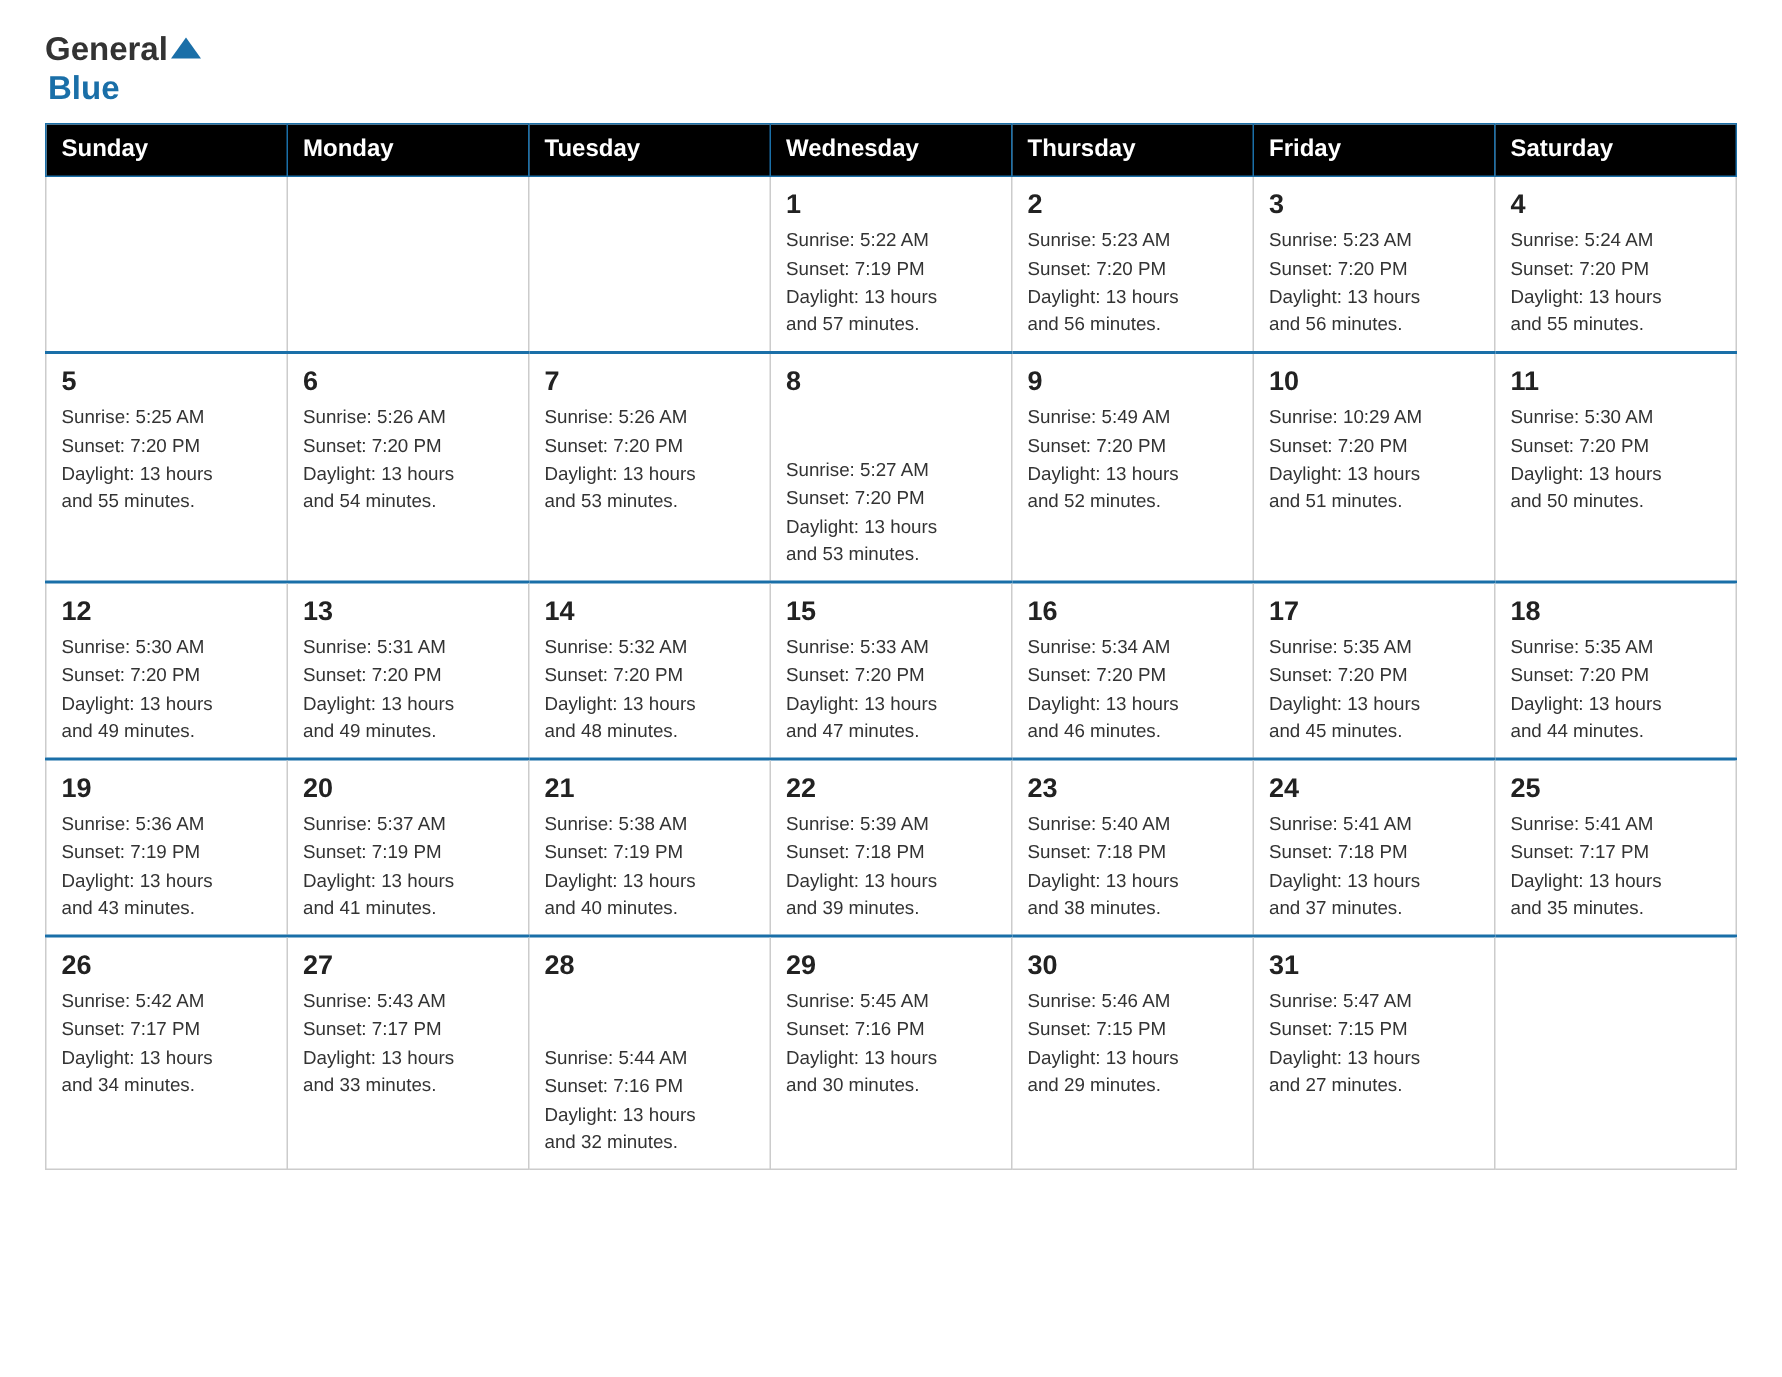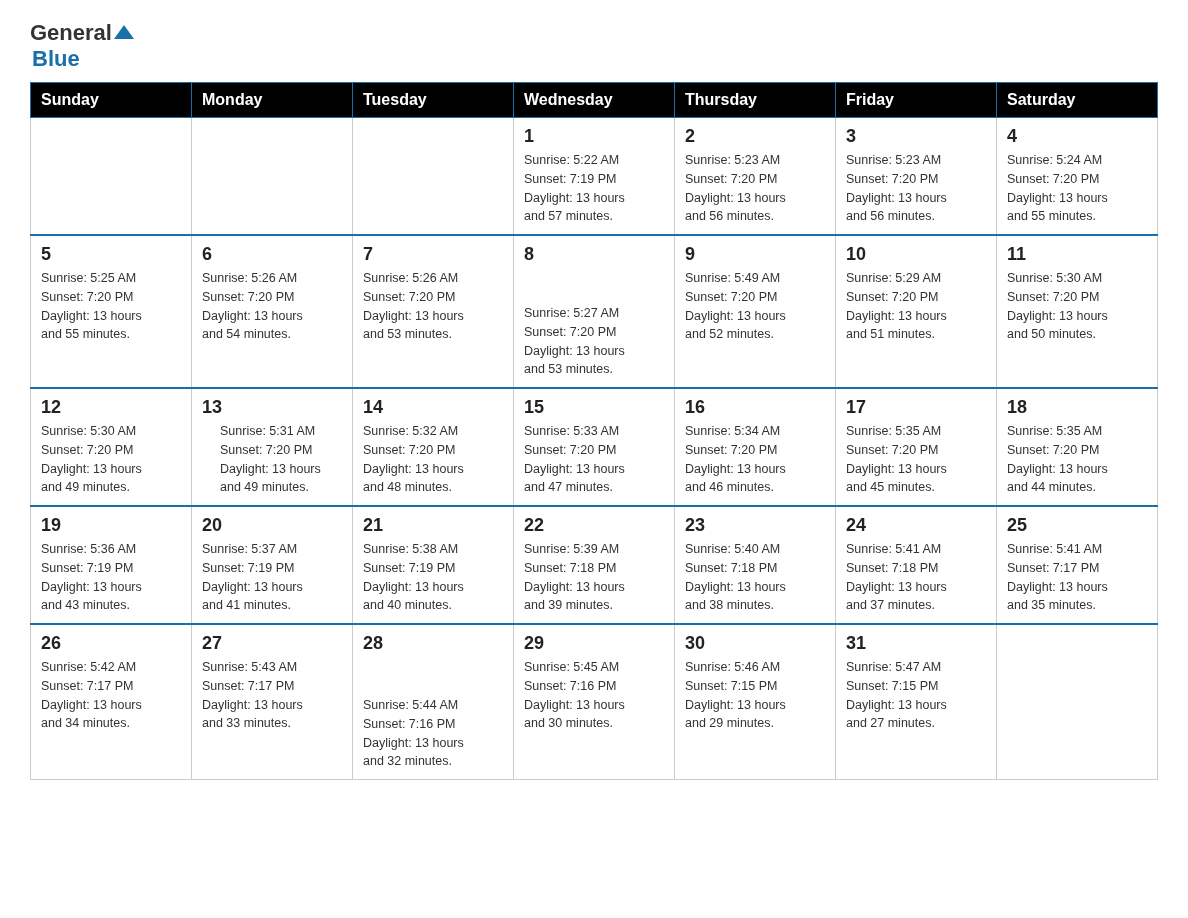--- a/index.html
+++ b/index.html
@@ -182,21 +182,21 @@
         </td>
         <td>
           <span class="day-number">9</span>
           <div class="day-info" style="white-space: pre-line;">Sunrise: 5:49 AM
 Sunset: 7:20 PM
 Daylight: 13 hours
 and 52 minutes.</div>
         </td>
         <td>
           <span class="day-number">10</span>
-          <div class="day-info" style="white-space: pre-line;">Sunrise: 5:29 AM
+          <div class="day-info" style="white-space: pre-line;">Sunrise: 10:29 AM
 Sunset: 7:20 PM
 Daylight: 13 hours
 and 51 minutes.</div>
         </td>
         <td>
           <span class="day-number">11</span>
           <div class="day-info" style="white-space: pre-line;">Sunrise: 5:30 AM
 Sunset: 7:20 PM
 Daylight: 13 hours
 and 50 minutes.</div>
@@ -205,21 +205,21 @@
       <tr class="row-divider">
         <td>
           <span class="day-number">12</span>
           <div class="day-info" style="white-space: pre-line;">Sunrise: 5:30 AM
 Sunset: 7:20 PM
 Daylight: 13 hours
 and 49 minutes.</div>
         </td>
         <td>
           <span class="day-number">13</span>
-          <div class="day-info" style="white-space: pre-line; margin-left: 18px;">Sunrise: 5:31 AM
+          <div class="day-info" style="white-space: pre-line;">Sunrise: 5:31 AM
 Sunset: 7:20 PM
 Daylight: 13 hours
 and 49 minutes.</div>
         </td>
         <td>
           <span class="day-number">14</span>
           <div class="day-info" style="white-space: pre-line;">Sunrise: 5:32 AM
 Sunset: 7:20 PM
 Daylight: 13 hours
 and 48 minutes.</div>

